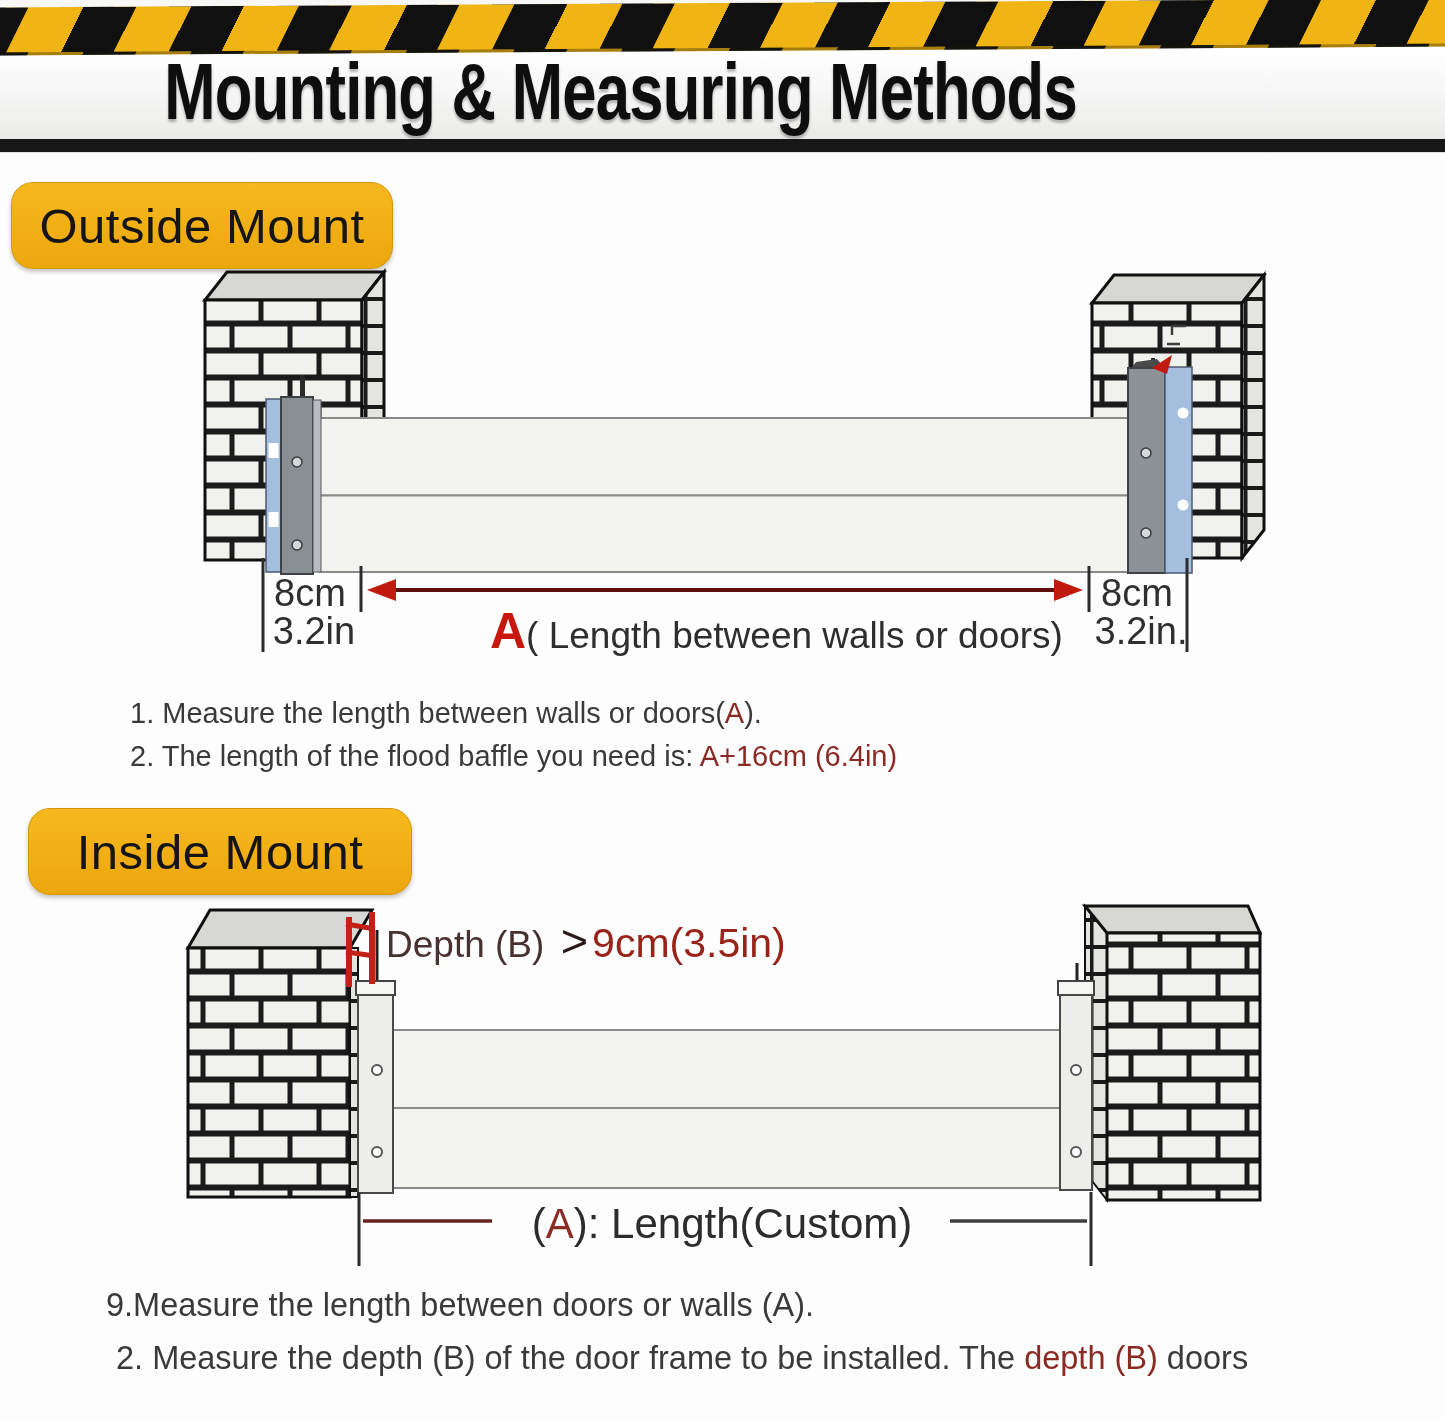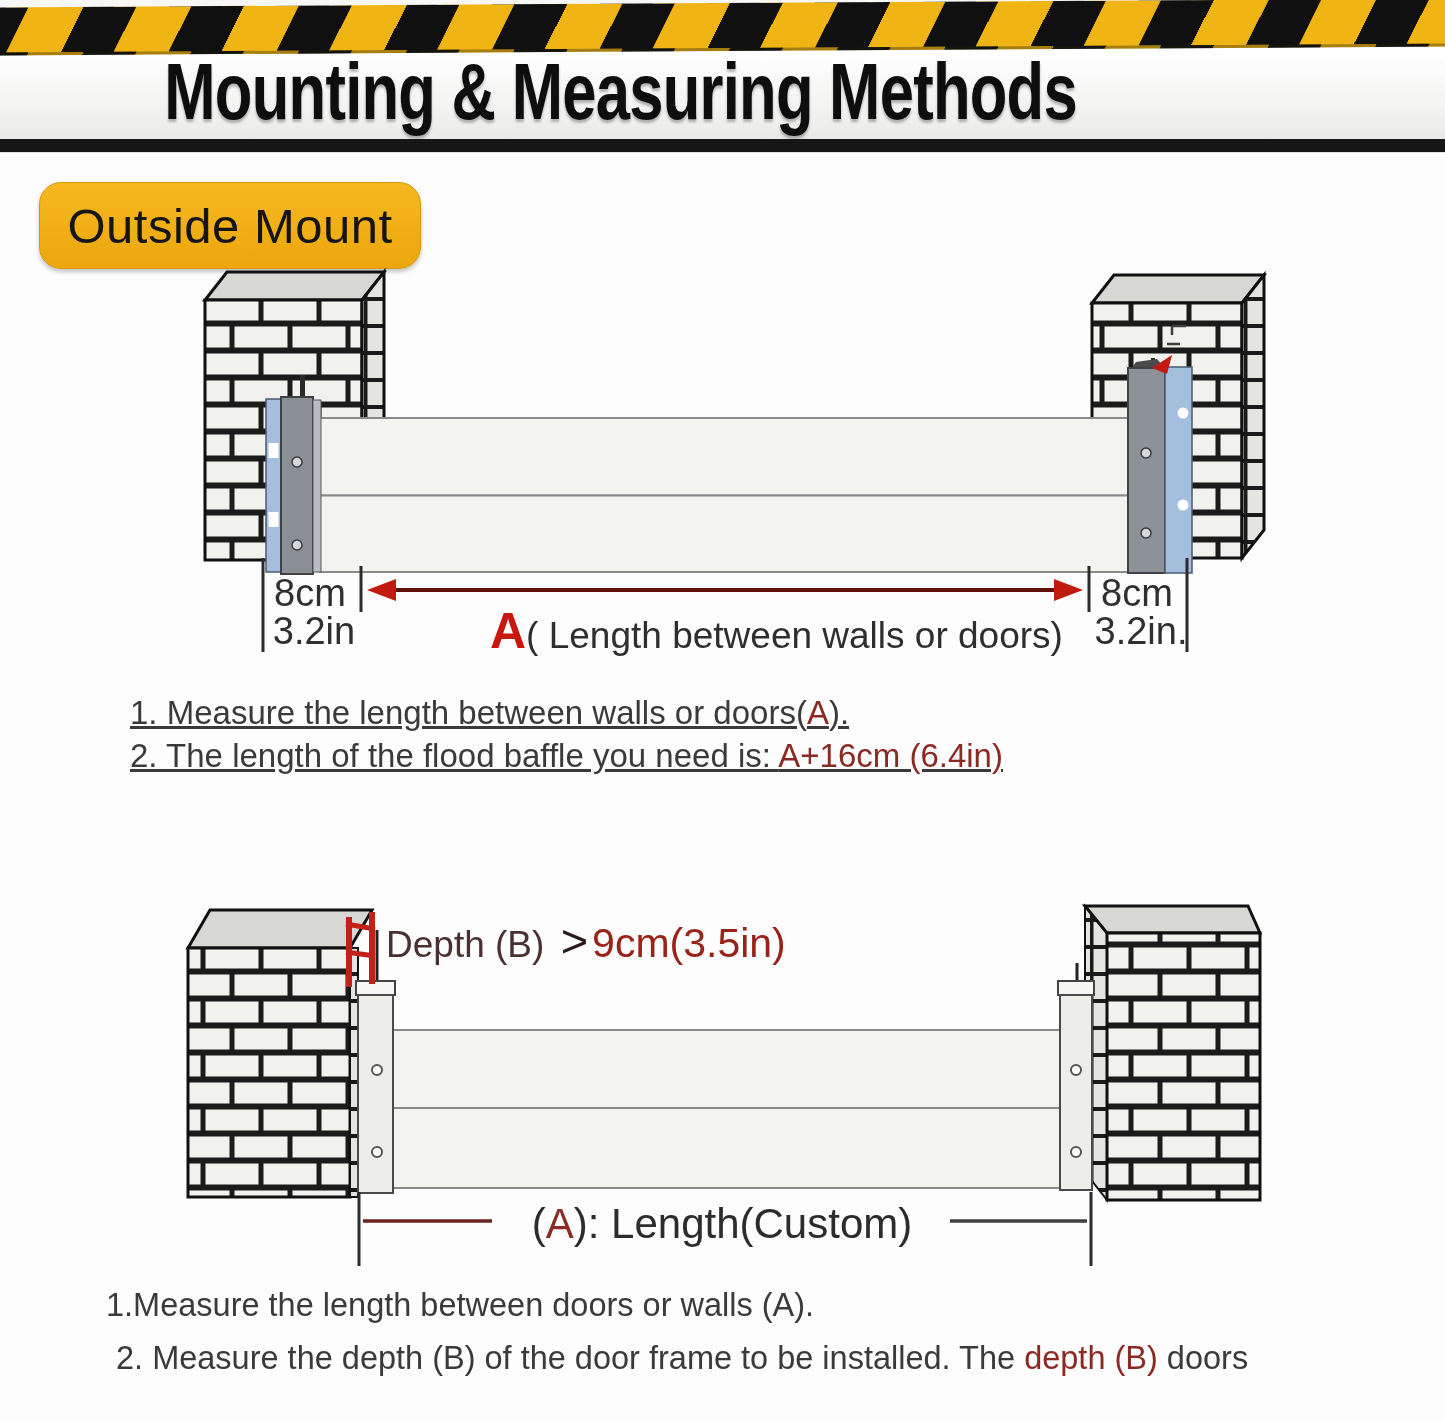--- a/index.html
+++ b/index.html
@@ -17,40 +17,40 @@
   .title{font-weight:700;font-size:80px;color:#0e0e0e;letter-spacing:-1px;white-space:nowrap;
          transform:scaleX(0.77);transform-origin:50% 50%;
          text-shadow:0 3px 3px rgba(0,0,0,0.28), -1px -1px 0 rgba(255,255,255,0.55);}
   .blackbar{position:absolute;top:139px;left:0;width:1445px;height:13px;background:#171717;}
 
   
   .badge{position:absolute;display:flex;align-items:center;justify-content:center;
          background:linear-gradient(#f6b81f,#eca70d);border:1px solid #d3970a;border-radius:22px;
          font-size:49px;color:#151515;letter-spacing:0.5px;
          box-shadow:0 3px 4px rgba(0,0,0,0.22);}
-  .badge-outside{left:39px;top:182px;width:380px;height:85px;}
+  .badge-outside{left:11px;top:182px;width:380px;height:85px;}
   .badge-inside{left:28px;top:808px;width:382px;height:85px;}
 
   
   svg.diag{position:absolute;left:0;display:block;}
   .diag1{top:255px;width:1445px;height:410px;}
   .diag2{top:895px;width:1445px;height:380px;}
   .t38{font-family:"Liberation Sans",sans-serif;font-size:38px;fill:#2f2f2f;}
   .bigA{font-family:"Liberation Sans",sans-serif;font-size:50px;font-weight:700;fill:#c8170d;}
   .spanrest{font-family:"Liberation Sans",sans-serif;font-size:37px;fill:#2e2e2e;}
   .depthlbl{font-family:"Liberation Sans",sans-serif;font-size:37px;fill:#4a3131;}
   .depthgt{font-family:"Liberation Sans",sans-serif;font-size:47px;fill:#2a1a1a;}
   .depthval{font-family:"Liberation Sans",sans-serif;font-size:41px;fill:#992219;}
   .lenlabel{font-family:"Liberation Sans",sans-serif;font-size:42px;fill:#2c2c2c;}
   .lpA{fill:#8b2d26;}
 
   
   .steps{position:absolute;color:#3a3a3a;}
   .steps p{margin:0;}
-  .steps-outside{left:130px;top:692px;font-size:33px;text-decoration:underline;}
+  .steps-outside{left:130px;top:692px;font-size:29px;}
   .steps-outside p{line-height:42px;}
   .steps-outside p + p{margin-top:1px;}
   .steps-inside{left:100px;top:1286px;font-size:32.5px;}
   .steps-inside p{line-height:39px;}
   .steps-inside .s1{margin:0 0 14px 6px;}
   .steps-inside .s2{margin:0 0 0 16px;}
   .steps-inside .s3{margin:3px 0 0 -6px;}
   .maroon{color:#8b2a22;}
 </style>
 </head>
@@ -144,20 +144,23 @@
     <text class="t38" x="1137" y="606" text-anchor="middle">8cm</text>
     <text class="t38" x="1141" y="644" text-anchor="middle">3.2in.</text>
     <text x="490" y="648"><tspan class="bigA">A</tspan><tspan class="spanrest">( Length between walls or doors)</tspan></text>
   </svg>
 
   <div class="steps steps-outside">
     <p><span>1. Measure the length between walls or doors(</span><span class="maroon">A</span><span>).</span></p>
     <p><span>2. The length of the flood baffle you need is: </span><span class="maroon">A+16cm (6.4in)</span></p>
   </div>
 
+  <div class="badge badge-inside">
+    <span>Inside Mount</span>
+  </div>
 
   <svg class="diag diag2" viewBox="0 895 1445 380">
     <defs>
       <pattern id="bk2" width="58" height="54" patternUnits="userSpaceOnUse">
         <rect width="58" height="54" fill="#1b1b1b"></rect>
         <rect x="2.5" y="2.5" width="53" height="21" fill="#f1f1ed"></rect>
         <rect x="-26.5" y="29.5" width="53" height="21" fill="#f1f1ed"></rect>
         <rect x="31.5" y="29.5" width="53" height="21" fill="#f1f1ed"></rect>
       </pattern>
       <pattern id="hs2" width="22" height="27" patternUnits="userSpaceOnUse">
@@ -212,17 +215,17 @@
     <g>
       <line x1="359" y1="1192" x2="359" y2="1266" stroke="#2c2c2c" stroke-width="3"></line>
       <line x1="1091" y1="1192" x2="1091" y2="1266" stroke="#2c2c2c" stroke-width="3"></line>
       <line x1="363" y1="1221" x2="492" y2="1221" stroke="#6b2320" stroke-width="3.5"></line>
       <line x1="950" y1="1221" x2="1087" y2="1221" stroke="#3f3f3f" stroke-width="3.5"></line>
       <text class="lenlabel" x="722" y="1238" text-anchor="middle"><tspan>(</tspan><tspan class="lpA">A</tspan><tspan>): Length(Custom)</tspan></text>
     </g>
   </svg>
 
   <div class="steps steps-inside">
-    <p class="s1"><span>1.Measure the length between doors or walls (A).</span></p>
+    <p class="s1"><span>9.Measure the length between doors or walls (A).</span></p>
     <p class="s2"><span>2. Measure the depth (B) of the door frame to be installed. The </span><span class="maroon">depth (B)</span><span> doors</span></p>
   </div>
 
 </div>
 
 </body></html>

